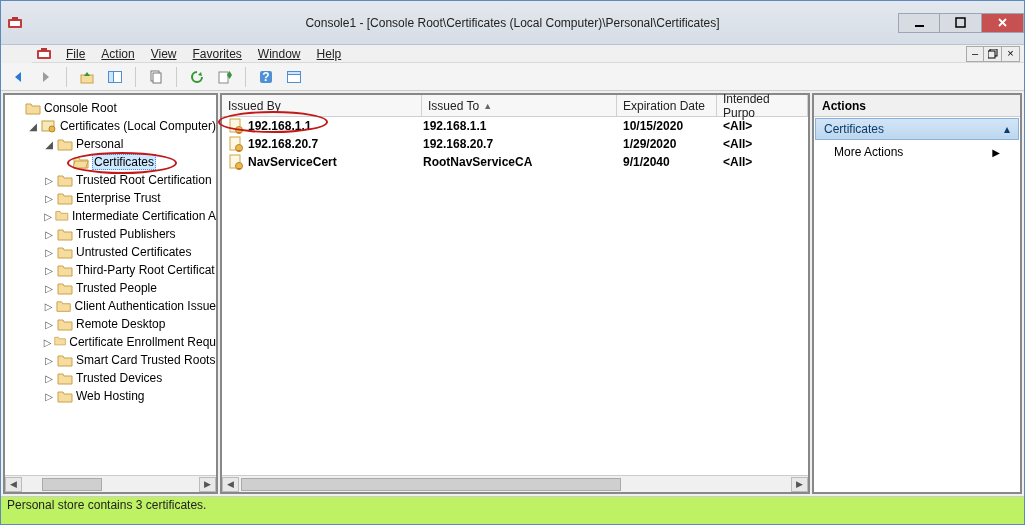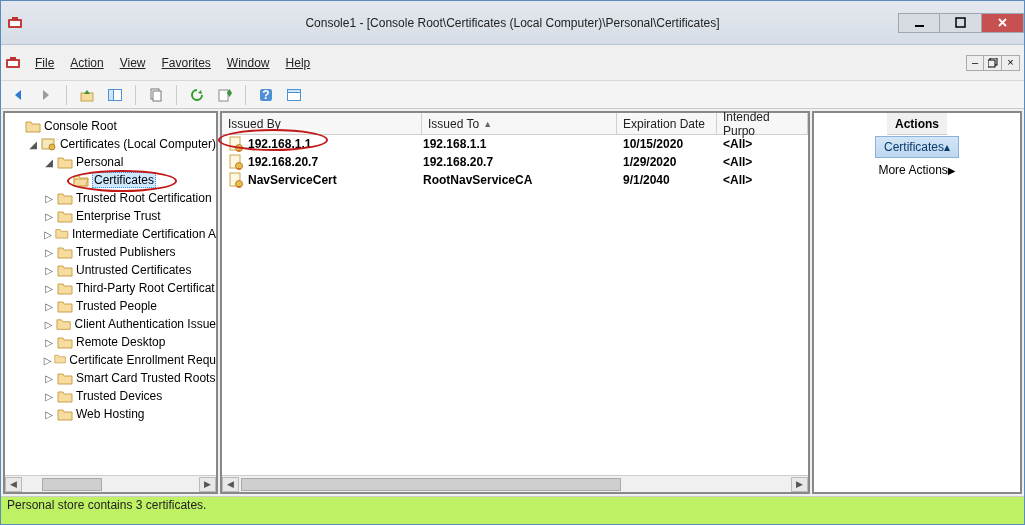--- a/index.html
+++ b/index.html
@@ -33,25 +33,26 @@
   .winbtn {
     width: 42px; height: 20px;
     display: flex; align-items: center; justify-content: center;
     background: #d7dce3; border: 1px solid #9da7b3; border-left: none;
     color: #000;
   }
   .winbtn:first-child { border-left: 1px solid #9da7b3; }
   .winbtn.close { background: #c75050; color:#fff; }
   
   .menubar {
-    height: 36px;
+    height: 18px;
     background: #f0f0f0;
     border-bottom: 1px solid #d9d9d9;
     display: flex; align-items: center; padding: 0 4px;
     gap: 4px;
+    margin-left: 31px;
   }
   .menubar .app-icon { width:16px; height:16px; margin-right:4px;}
   .menu-item {
     padding: 2px 6px; color: #222;
   }
   .menu-item .u { text-decoration: underline; }
   .mdi-btns { margin-left: auto; display:flex; gap:0;}
   .mdi-btn {
     width: 18px; height: 16px; display:flex; align-items:center; justify-content:center;
     border:1px solid #aaa; background:#eee; font-size:11px; line-height:1;
@@ -79,21 +80,21 @@
     min-height: 0;
   }
   .pane {
     background: #fff;
     border: 1px solid #888;
     display:flex; flex-direction:column;
     min-height:0;
   }
   .tree-pane { width: 215px; margin: 2px 1px 2px 2px; border:2px solid #888; border-right-width:2px;}
   .list-pane { flex: 1; margin: 2px 1px; border:2px solid #888; }
-  .actions-pane { width: 210px; margin: 2px 2px 2px 1px; border:2px solid #888;align-items:center;}
+  .actions-pane { width: 210px; margin: 2px 2px 2px 1px; border:2px solid #888;}
   
   .tree {
     flex:1; overflow:hidden; padding: 4px 0 0 0;
     white-space: nowrap;
   }
   .tree-row {
     display: flex; align-items: center; height: 18px; padding-left:0;
   }
   .expander {
     width:12px; height:12px; display:flex; align-items:center; justify-content:center;

